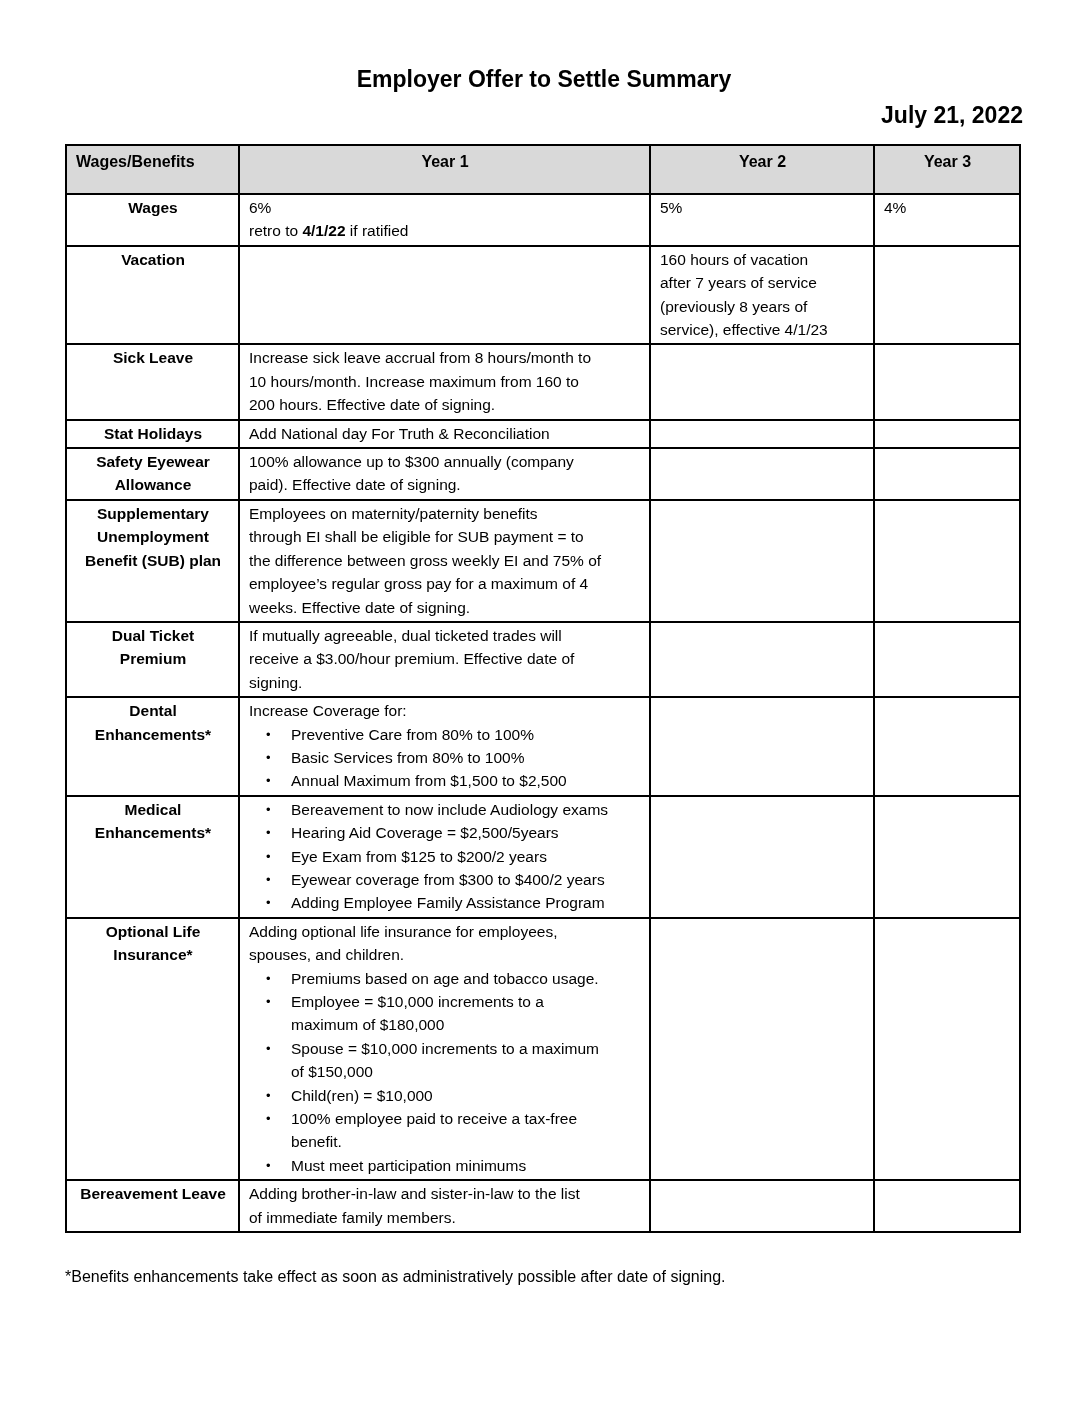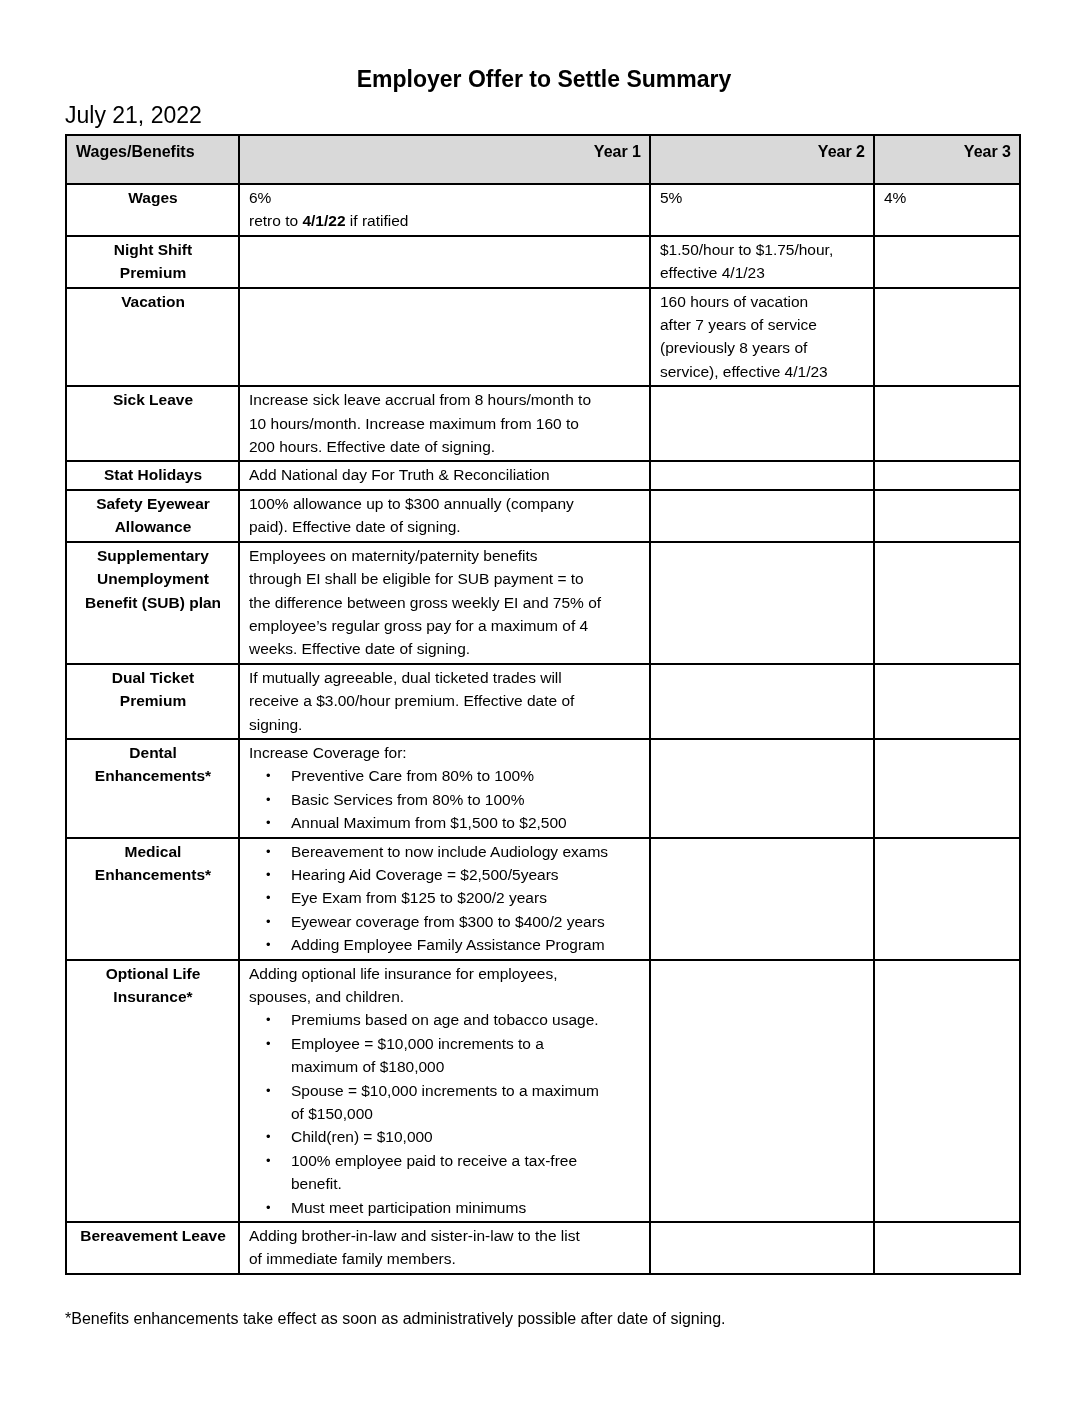--- a/index.html
+++ b/index.html
@@ -25,48 +25,48 @@
   }
   .doc-title{
     margin:66px 0 0 0;
     text-align:center;
     font-size:23px;
     line-height:26px;
     font-weight:700;
   }
   .doc-date{
     margin:10px 0 0 0;
-    text-align:left;
+    text-align:right;
     font-size:23px;
     line-height:26px;
-    font-weight:400;
+    font-weight:700;
   }
   table.offer-table{
     border-collapse:collapse;
     table-layout:fixed;
     width:954px;
-    margin-top:6px;
+    margin-top:16px;
   }
   .offer-table col.c1{width:173px;}
   .offer-table col.c2{width:411px;}
   .offer-table col.c3{width:224px;}
   .offer-table col.c4{width:146px;}
   .offer-table th, .offer-table td{
     border:2px solid var(--border-color);
     vertical-align:top;
     padding:1px 8px 2px 9px;
     box-sizing:border-box;
     overflow:hidden;
   }
   .offer-table thead th{
     background:var(--header-bg);
     font-size:16px;
     font-weight:700;
     height:49px;
-    text-align:right;
+    text-align:center;
     padding-top:5px;
     line-height:22px;
   }
   .offer-table thead th.first{
     text-align:left;
   }
   .label-cell{
     font-weight:700;
     font-size:15.5px;
     line-height:23.4px;
@@ -130,30 +130,20 @@
             <div class="para-line"><span>retro to </span><span style="font-weight: 700;">4/1/22</span><span> if ratified</span></div>
           </td>
           <td class="content-cell">
             <div class="para-line"><span>5%</span></div>
           </td>
           <td class="content-cell">
             <div class="para-line"><span>4%</span></div>
           </td>
         </tr>
         <tr>
-          <td class="label-cell">Night Shift
-Premium</td>
-          <td class="content-cell"></td>
-          <td class="content-cell">
-            <div class="para-line"><span>$1.50/hour to $1.75/hour,
-effective 4/1/23</span></div>
-          </td>
-          <td class="content-cell"></td>
-        </tr>
-        <tr>
           <td class="label-cell">Vacation</td>
           <td class="content-cell"></td>
           <td class="content-cell">
             <div class="para-line"><span>160 hours of vacation
 after 7 years of service
 (previously 8 years of
 service), effective 4/1/23</span></div>
           </td>
           <td class="content-cell"></td>
         </tr>

